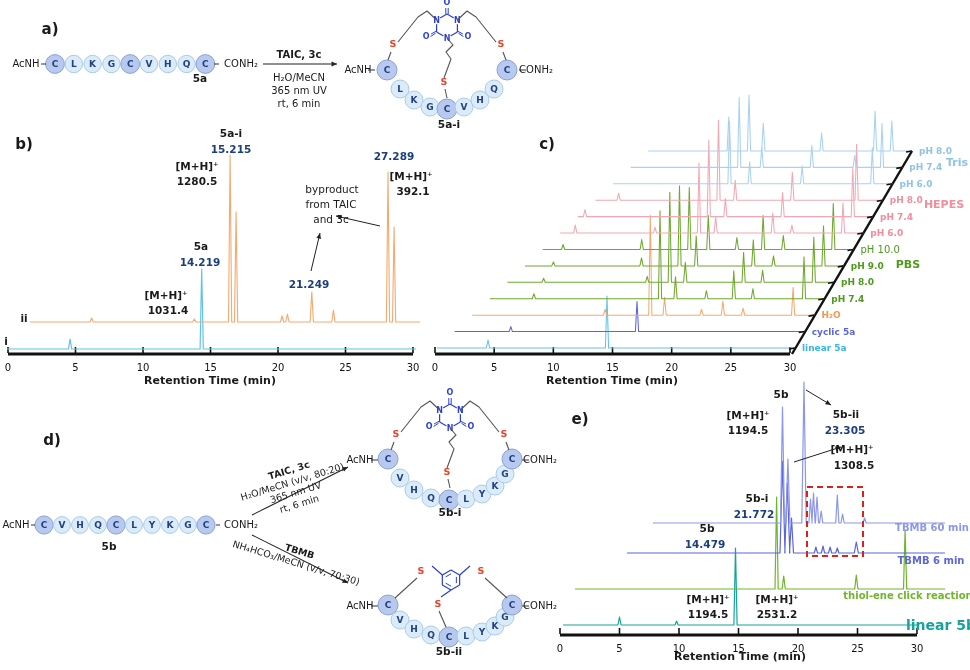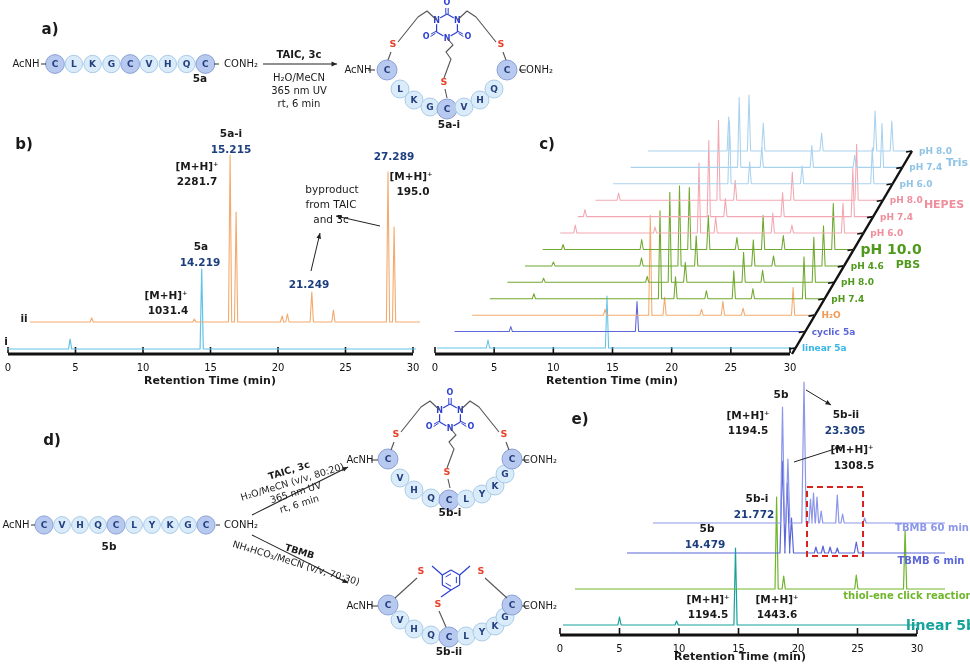--- a/index.html
+++ b/index.html
@@ -289,28 +289,28 @@
   <div class="lbl sm" style="left:299px;top:91px">365 nm UV</div>
   <div class="lbl sm" style="left:299px;top:104px">rt, 6 min</div>
   <div class="lbl sm" style="left:358px;top:70px">AcNH</div>
   <div class="lbl sm" style="left:536px;top:70px">CONH₂</div>
   <div class="lbl bold" style="left:449px;top:124px">5a-i</div>
 
   <div class="lbl big" style="left:24px;top:145px">b)</div>
   <div class="lbl bold" style="left:231px;top:133px">5a-i</div>
   <div class="lbl navy" style="left:231px;top:149px">15.215</div>
   <div class="lbl bold" style="left:197px;top:166px">[M+H]⁺</div>
-  <div class="lbl bold" style="left:197px;top:181px">2281.7</div>
+  <div class="lbl bold" style="left:197px;top:181px">1280.5</div>
   <div class="lbl bold" style="left:201px;top:246px">5a</div>
   <div class="lbl navy" style="left:200px;top:262px">14.219</div>
   <div class="lbl bold" style="left:166px;top:295px">[M+H]⁺</div>
   <div class="lbl bold" style="left:168px;top:310px">1031.4</div>
   <div class="lbl navy" style="left:394px;top:156px">27.289</div>
   <div class="lbl bold" style="left:411px;top:176px">[M+H]⁺</div>
-  <div class="lbl bold" style="left:413px;top:191px">195.0</div>
+  <div class="lbl bold" style="left:413px;top:191px">392.1</div>
   <div class="lbl" style="left:332px;top:189px">byproduct</div>
   <div class="lbl" style="left:331px;top:204px">from TAIC</div>
   <div class="lbl" style="left:331px;top:219px">and 3c</div>
   <div class="lbl navy" style="left:309px;top:284px">21.249</div>
   <div class="lbl bold" style="left:24px;top:318px">ii</div>
   <div class="lbl bold" style="left:6px;top:341px">i</div>
   <div class="lbl xlabel" style="left:210px;top:381px">Retention Time (min)</div>
 
   <div class="lbl big" style="left:547px;top:145px">c)</div>
   <div class="lbl xlabel" style="left:612px;top:381px">Retention Time (min)</div>
@@ -347,21 +347,21 @@
   <div class="lbl navy" style="left:845px;top:430px">23.305</div>
   <div class="lbl bold" style="left:852px;top:449px">[M+H]⁺</div>
   <div class="lbl bold" style="left:854px;top:465px">1308.5</div>
   <div class="lbl bold" style="left:757px;top:498px">5b-i</div>
   <div class="lbl navy" style="left:754px;top:514px">21.772</div>
   <div class="lbl bold" style="left:707px;top:528px">5b</div>
   <div class="lbl navy" style="left:705px;top:544px">14.479</div>
   <div class="lbl bold" style="left:708px;top:599px">[M+H]⁺</div>
   <div class="lbl bold" style="left:708px;top:614px">1194.5</div>
   <div class="lbl bold" style="left:777px;top:599px">[M+H]⁺</div>
-  <div class="lbl bold" style="left:777px;top:614px">1443.6</div>
+  <div class="lbl bold" style="left:777px;top:614px">2531.2</div>
   <div class="lbl xlabel" style="left:740px;top:657px">Retention Time (min)</div>
   <div class="lbl bold" style="left:932px;top:528px;color:#8d97e9;font-size:10px">TBMB 60 min</div>
   <div class="lbl bold" style="left:931px;top:561px;color:#5b66d9;font-size:10px">TBMB 6 min</div>
   <div class="lbl bold" style="left:908px;top:596px;color:#70b62c;font-size:10px">thiol-ene click reaction</div>
   <div class="lbl bold" style="left:941px;top:625px;color:#17a39b;font-size:14px">linear 5b</div>
 <div class="tick" style="left: 8px; top: 367px; color: rgb(17, 17, 17); font-size: 10px;">0</div>
     <div class="tick" style="left: 75.5px; top: 367px; color: rgb(17, 17, 17); font-size: 10px;">5</div>
     <div class="tick" style="left: 143px; top: 367px; color: rgb(17, 17, 17); font-size: 10px;">10</div>
     <div class="tick" style="left: 210.5px; top: 367px; color: rgb(17, 17, 17); font-size: 10px;">15</div>
     <div class="tick" style="left: 278px; top: 367px; color: rgb(17, 17, 17); font-size: 10px;">20</div>
@@ -372,22 +372,22 @@
     <div class="tick" style="left: 553.333px; top: 367px; color: rgb(17, 17, 17); font-size: 10px;">10</div>
     <div class="tick" style="left: 612.5px; top: 367px; color: rgb(17, 17, 17); font-size: 10px;">15</div>
     <div class="tick" style="left: 671.667px; top: 367px; color: rgb(17, 17, 17); font-size: 10px;">20</div>
     <div class="tick" style="left: 730.833px; top: 367px; color: rgb(17, 17, 17); font-size: 10px;">25</div>
     <div class="tick" style="left: 790px; top: 367px; color: rgb(17, 17, 17); font-size: 10px;">30</div>
     <div class="tick" style="left: 802px; top: 348px; color: rgb(56, 182, 232); font-size: 9px; font-weight: bold; transform: translate(0px, -50%);">linear 5a</div>
     <div class="tick" style="left: 811.75px; top: 331.58px; color: rgb(91, 103, 216); font-size: 9px; font-weight: bold; transform: translate(0px, -50%);">cyclic 5a</div>
     <div class="tick" style="left: 821.5px; top: 315.16px; color: rgb(240, 154, 85); font-size: 9px; font-weight: bold; transform: translate(0px, -50%);">H₂O</div>
     <div class="tick" style="left: 831.25px; top: 298.74px; color: rgb(79, 154, 28); font-size: 9px; font-weight: bold; transform: translate(0px, -50%);">pH 7.4</div>
     <div class="tick" style="left: 841px; top: 282.32px; color: rgb(79, 154, 28); font-size: 9px; font-weight: bold; transform: translate(0px, -50%);">pH 8.0</div>
-    <div class="tick" style="left: 850.75px; top: 265.9px; color: rgb(79, 154, 28); font-size: 9px; font-weight: bold; transform: translate(0px, -50%);">pH 4.6</div>
-    <div class="tick" style="left: 860.5px; top: 249.48px; color: rgb(79, 154, 28); font-size: 14px; font-weight: bold; transform: translate(0px, -50%);">pH 10.0</div>
+    <div class="tick" style="left: 850.75px; top: 265.9px; color: rgb(79, 154, 28); font-size: 9px; font-weight: bold; transform: translate(0px, -50%);">pH 9.0</div>
+    <div class="tick" style="left: 860.5px; top: 249.48px; color: rgb(79, 154, 28); font-size: 10px; font-weight: normal; transform: translate(0px, -50%);">pH 10.0</div>
     <div class="tick" style="left: 870.25px; top: 233.06px; color: rgb(240, 142, 156); font-size: 9px; font-weight: bold; transform: translate(0px, -50%);">pH 6.0</div>
     <div class="tick" style="left: 880px; top: 216.64px; color: rgb(240, 142, 156); font-size: 9px; font-weight: bold; transform: translate(0px, -50%);">pH 7.4</div>
     <div class="tick" style="left: 889.75px; top: 200.22px; color: rgb(240, 142, 156); font-size: 9px; font-weight: bold; transform: translate(0px, -50%);">pH 8.0</div>
     <div class="tick" style="left: 899.5px; top: 183.8px; color: rgb(143, 196, 230); font-size: 9px; font-weight: bold; transform: translate(0px, -50%);">pH 6.0</div>
     <div class="tick" style="left: 909.25px; top: 167.38px; color: rgb(143, 196, 230); font-size: 9px; font-weight: bold; transform: translate(0px, -50%);">pH 7.4</div>
     <div class="tick" style="left: 919px; top: 150.96px; color: rgb(143, 196, 230); font-size: 9px; font-weight: bold; transform: translate(0px, -50%);">pH 8.0</div>
     <div class="tick" style="left: 560px; top: 648px; color: rgb(17, 17, 17); font-size: 10px;">0</div>
     <div class="tick" style="left: 619.5px; top: 648px; color: rgb(17, 17, 17); font-size: 10px;">5</div>
     <div class="tick" style="left: 679px; top: 648px; color: rgb(17, 17, 17); font-size: 10px;">10</div>
     <div class="tick" style="left: 738.5px; top: 648px; color: rgb(17, 17, 17); font-size: 10px;">15</div>

